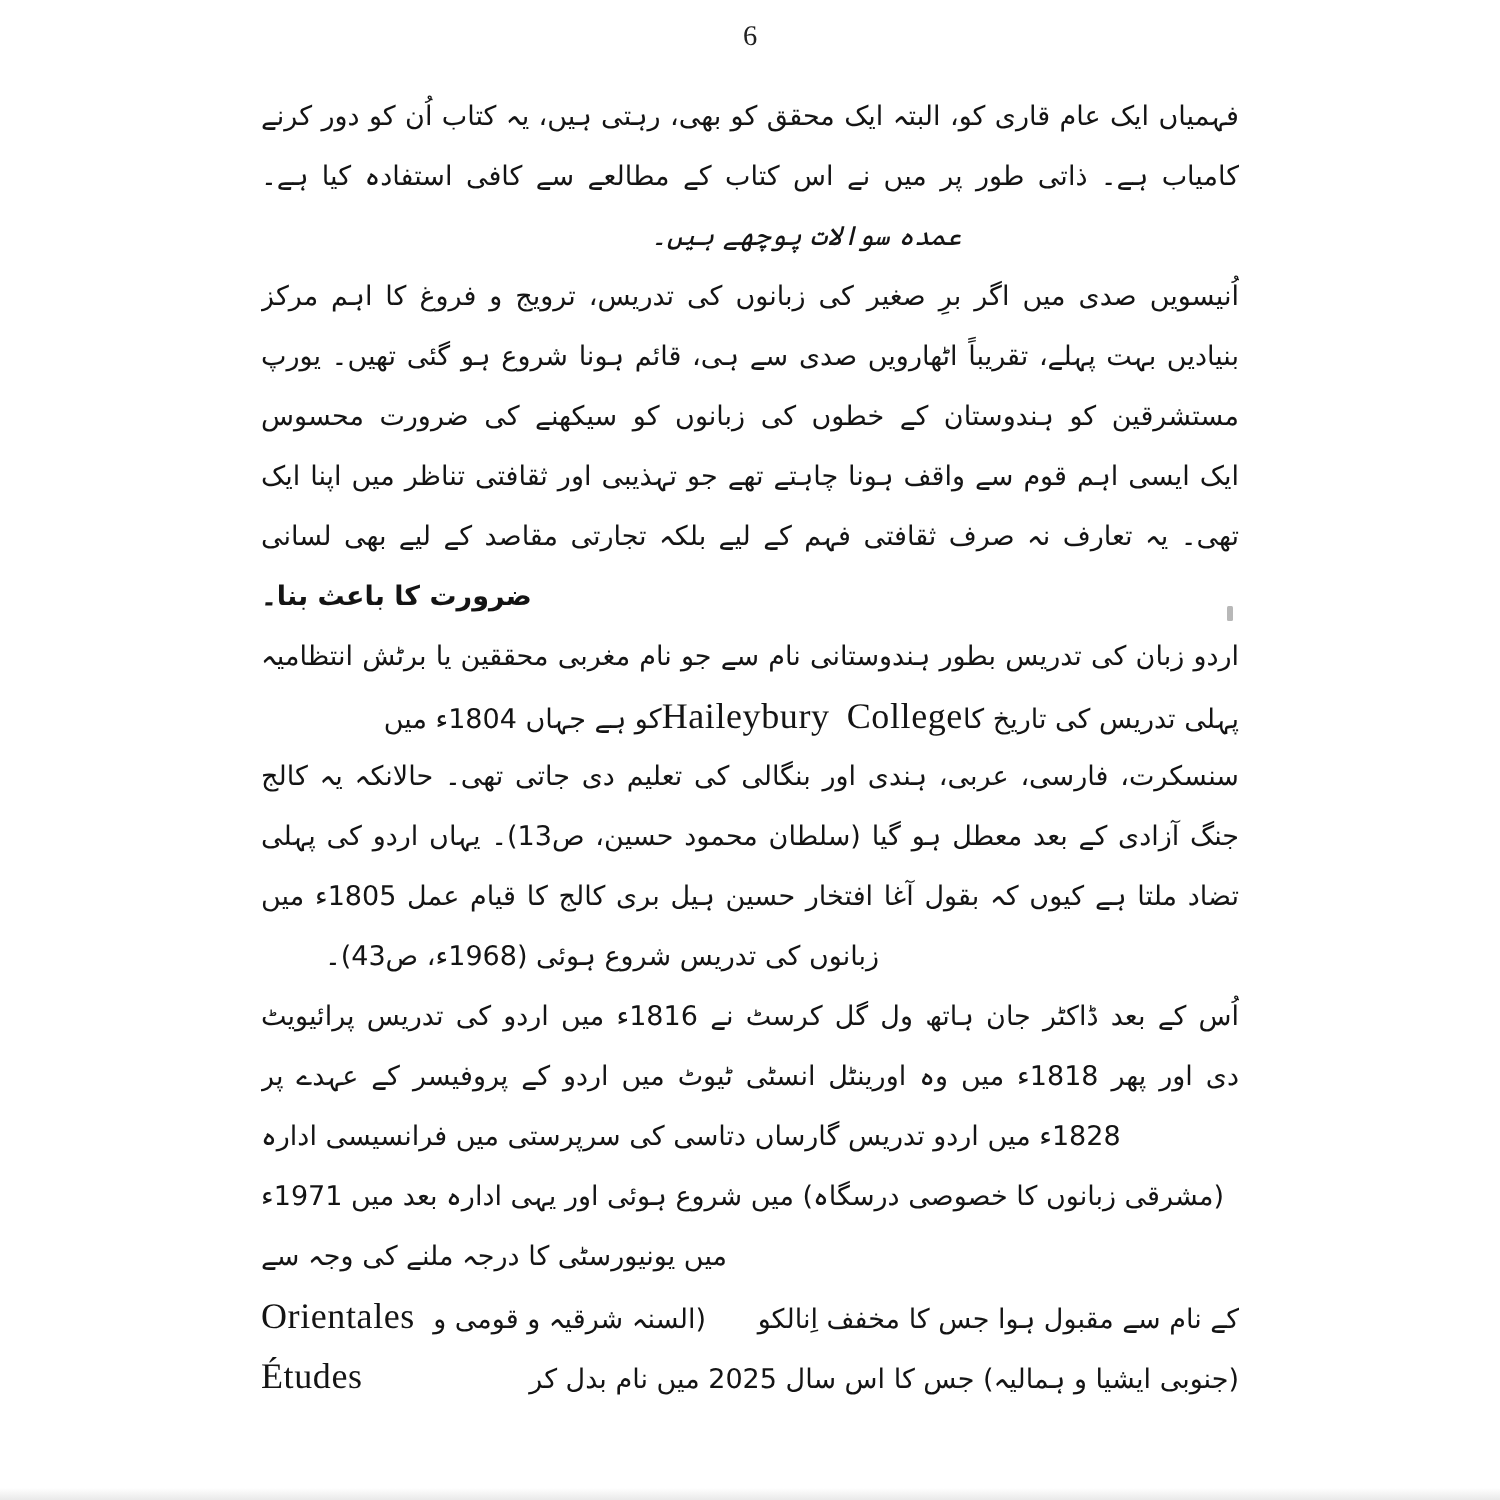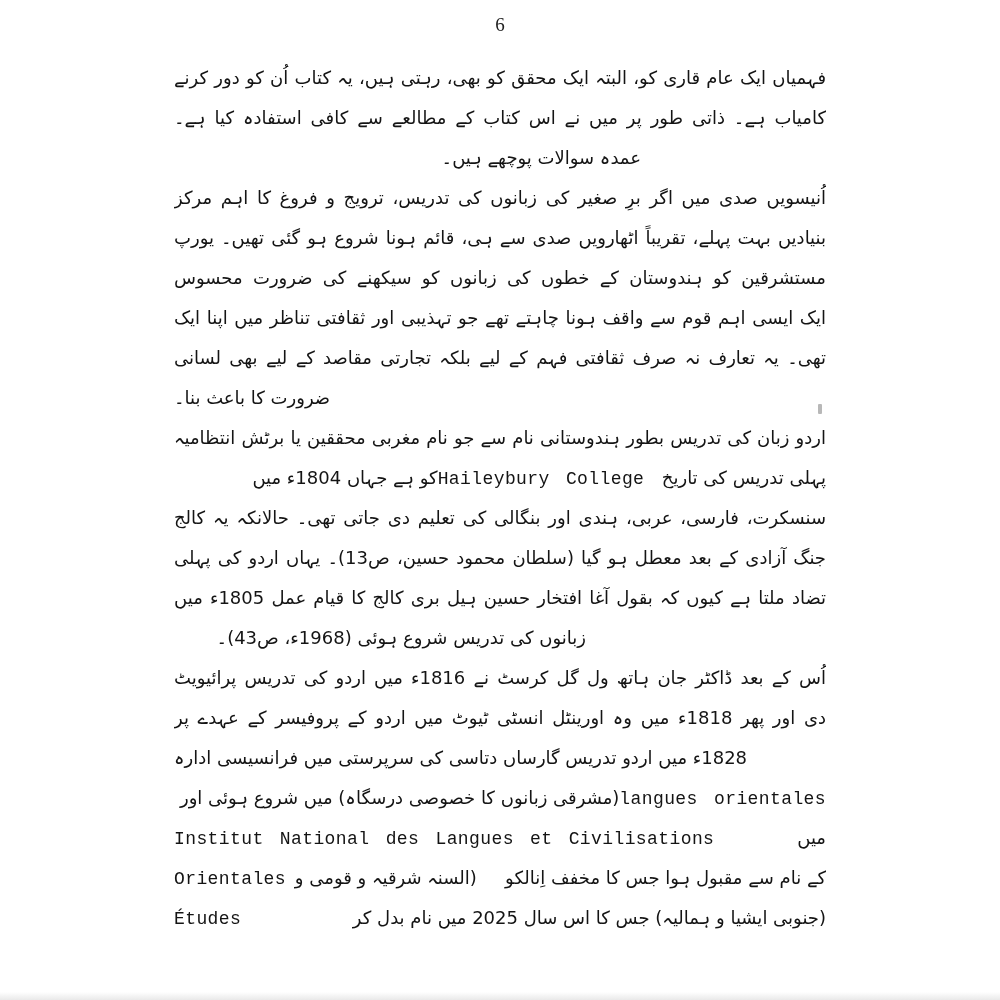--- a/index.html
+++ b/index.html
@@ -28,31 +28,31 @@
   }
   .line .ur{
     font-family:"DejaVu Sans",sans-serif;
     font-size:18px;
   }
   .line.single .ur{
     display:block;
     text-align:justify;
     text-align-last:justify;
   }
-  .line.single.pos-r185 .ur{text-align:center;text-align-last:right;padding-right:185px;}
-  .line.single.pos-left .ur{text-align:right;text-align-last:left;}
+  .line.single.pos-r185 .ur{text-align:center;text-align-last:right;padding-right:185px;font-style:italic;}
+  .line.single.pos-left .ur{text-align:right;text-align-last:left;font-weight:bold;}
   .line.single.pos-r240 .ur{text-align:right;text-align-last:right;padding-right:240px;}
   .line.multi{
     display:flex;
     justify-content:space-between;
     align-items:baseline;
   }
   .lat{
-    font-family:Liberation Mono, monospace;
-    font-size:18px;
+    font-family:Liberation Serif, serif;
+    font-size:24px;
     word-spacing:5px;
     letter-spacing:0.4px;
     white-space:nowrap;
   }
   .artifact{
     position:absolute;left:818px;top:404px;width:4px;height:10px;
     background:#b8b8b8;border-radius:1px;
   }
   .scan-edge{
     position:absolute;left:0;right:0;bottom:0;height:8px;
@@ -137,25 +137,23 @@
     <div class="line single">
       <span class="ur" lang="ur" dir="rtl">دی اور پھر 1818ء میں وہ اورینٹل انسٹی ٹیوٹ میں اردو کے پروفیسر کے عہدے پر تعینات ہوئے۔</span>
     </div>
 
     <div class="line multi">
       <span class="ur" lang="ur" dir="rtl">1828ء میں اردو تدریس گارساں دتاسی کی سرپرستی میں فرانسیسی ادارہ</span>
     </div>
 
     <div class="line multi">
       <span class="ur" lang="ur" dir="rtl">(مشرقی زبانوں کا خصوصی درسگاہ) میں شروع ہوئی اور یہی ادارہ بعد میں 1971ء</span>
-      <span class="lat" dir="ltr">langues orientales</span>
     </div>
 
     <div class="line multi">
-      <span class="lat" dir="ltr">Institut National des Langues et Civilisations</span>
       <span class="ur" lang="ur" dir="rtl">میں یونیورسٹی کا درجہ ملنے کی وجہ سے</span>
     </div>
 
     <div class="line multi">
       <span class="lat" dir="ltr">Orientales</span>
       <span class="ur" lang="ur" dir="rtl">(السنہ شرقیہ و قومی و تہذیب)</span>
       <span class="ur" lang="ur" dir="rtl">کے نام سے مقبول ہوا جس کا مخفف اِنالکو ہے۔ یہاں شعبہ</span>
     </div>
 
     <div class="line multi">

